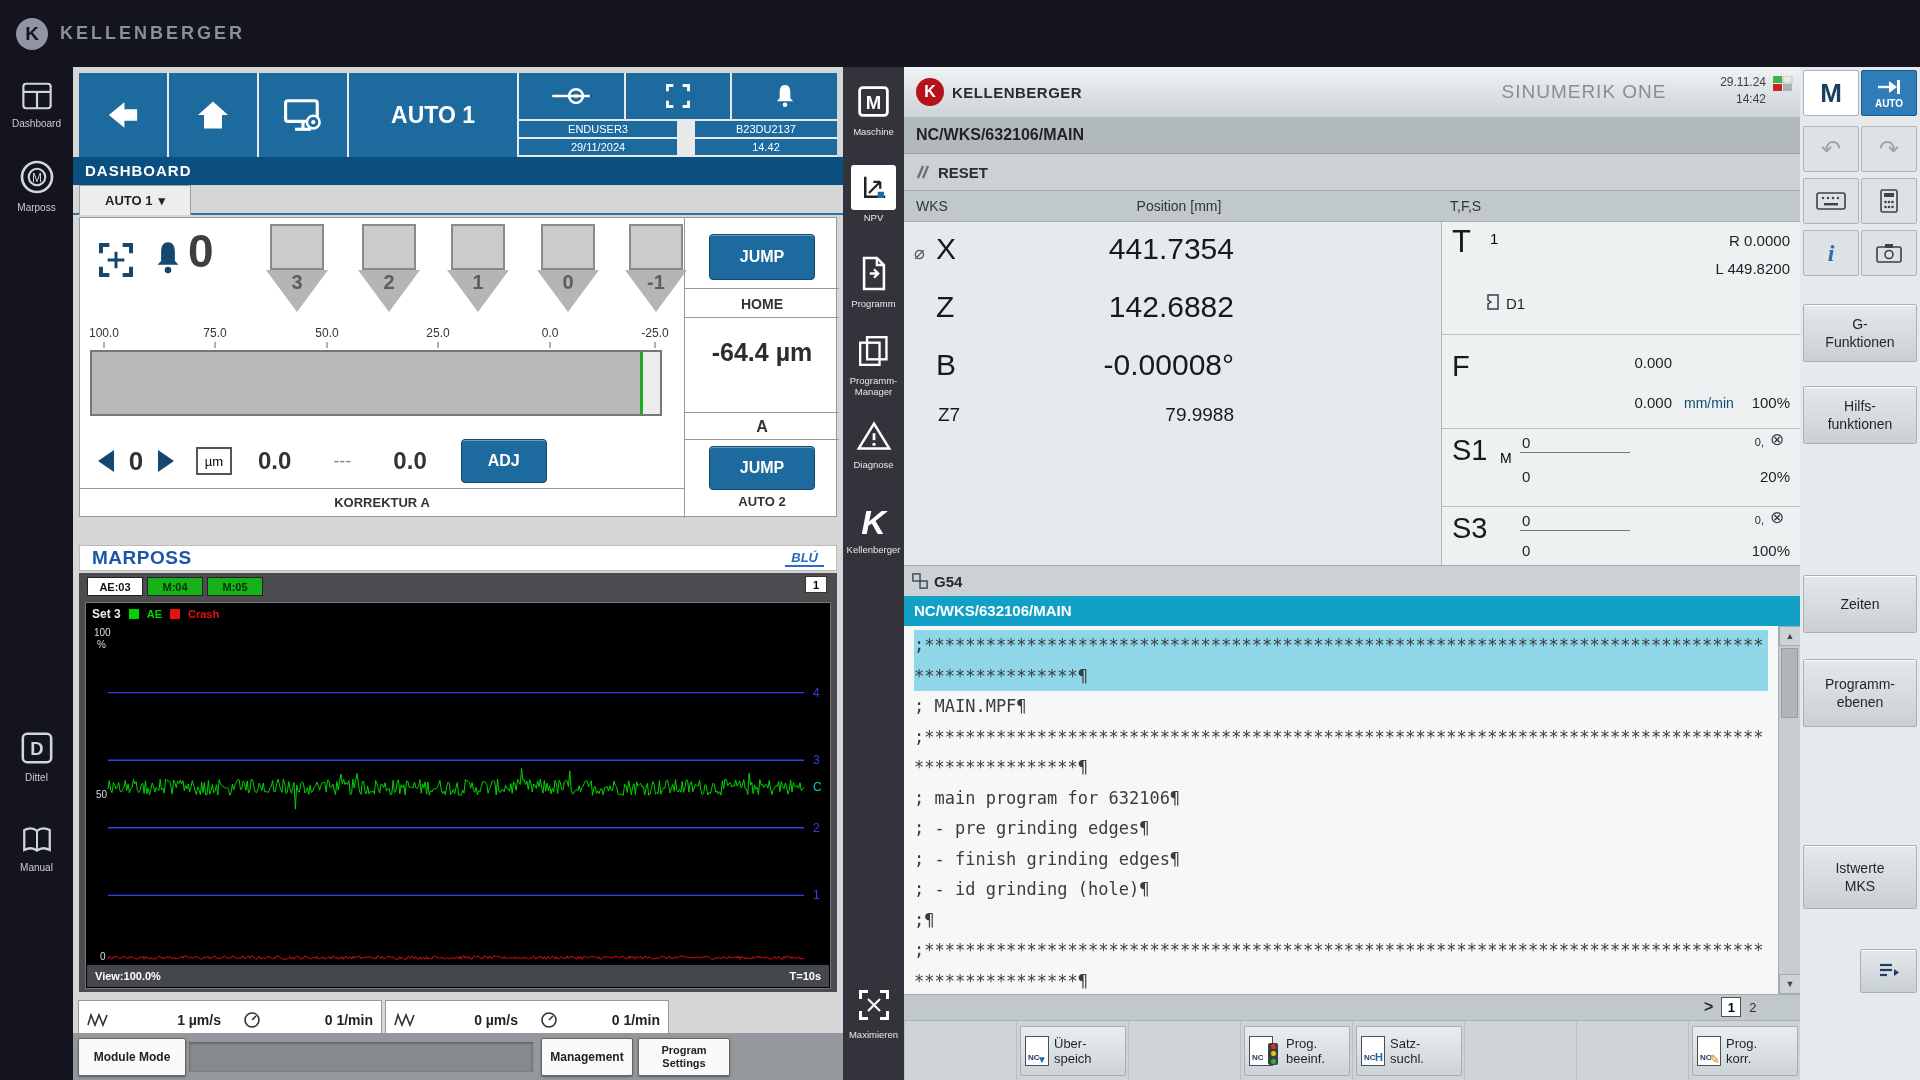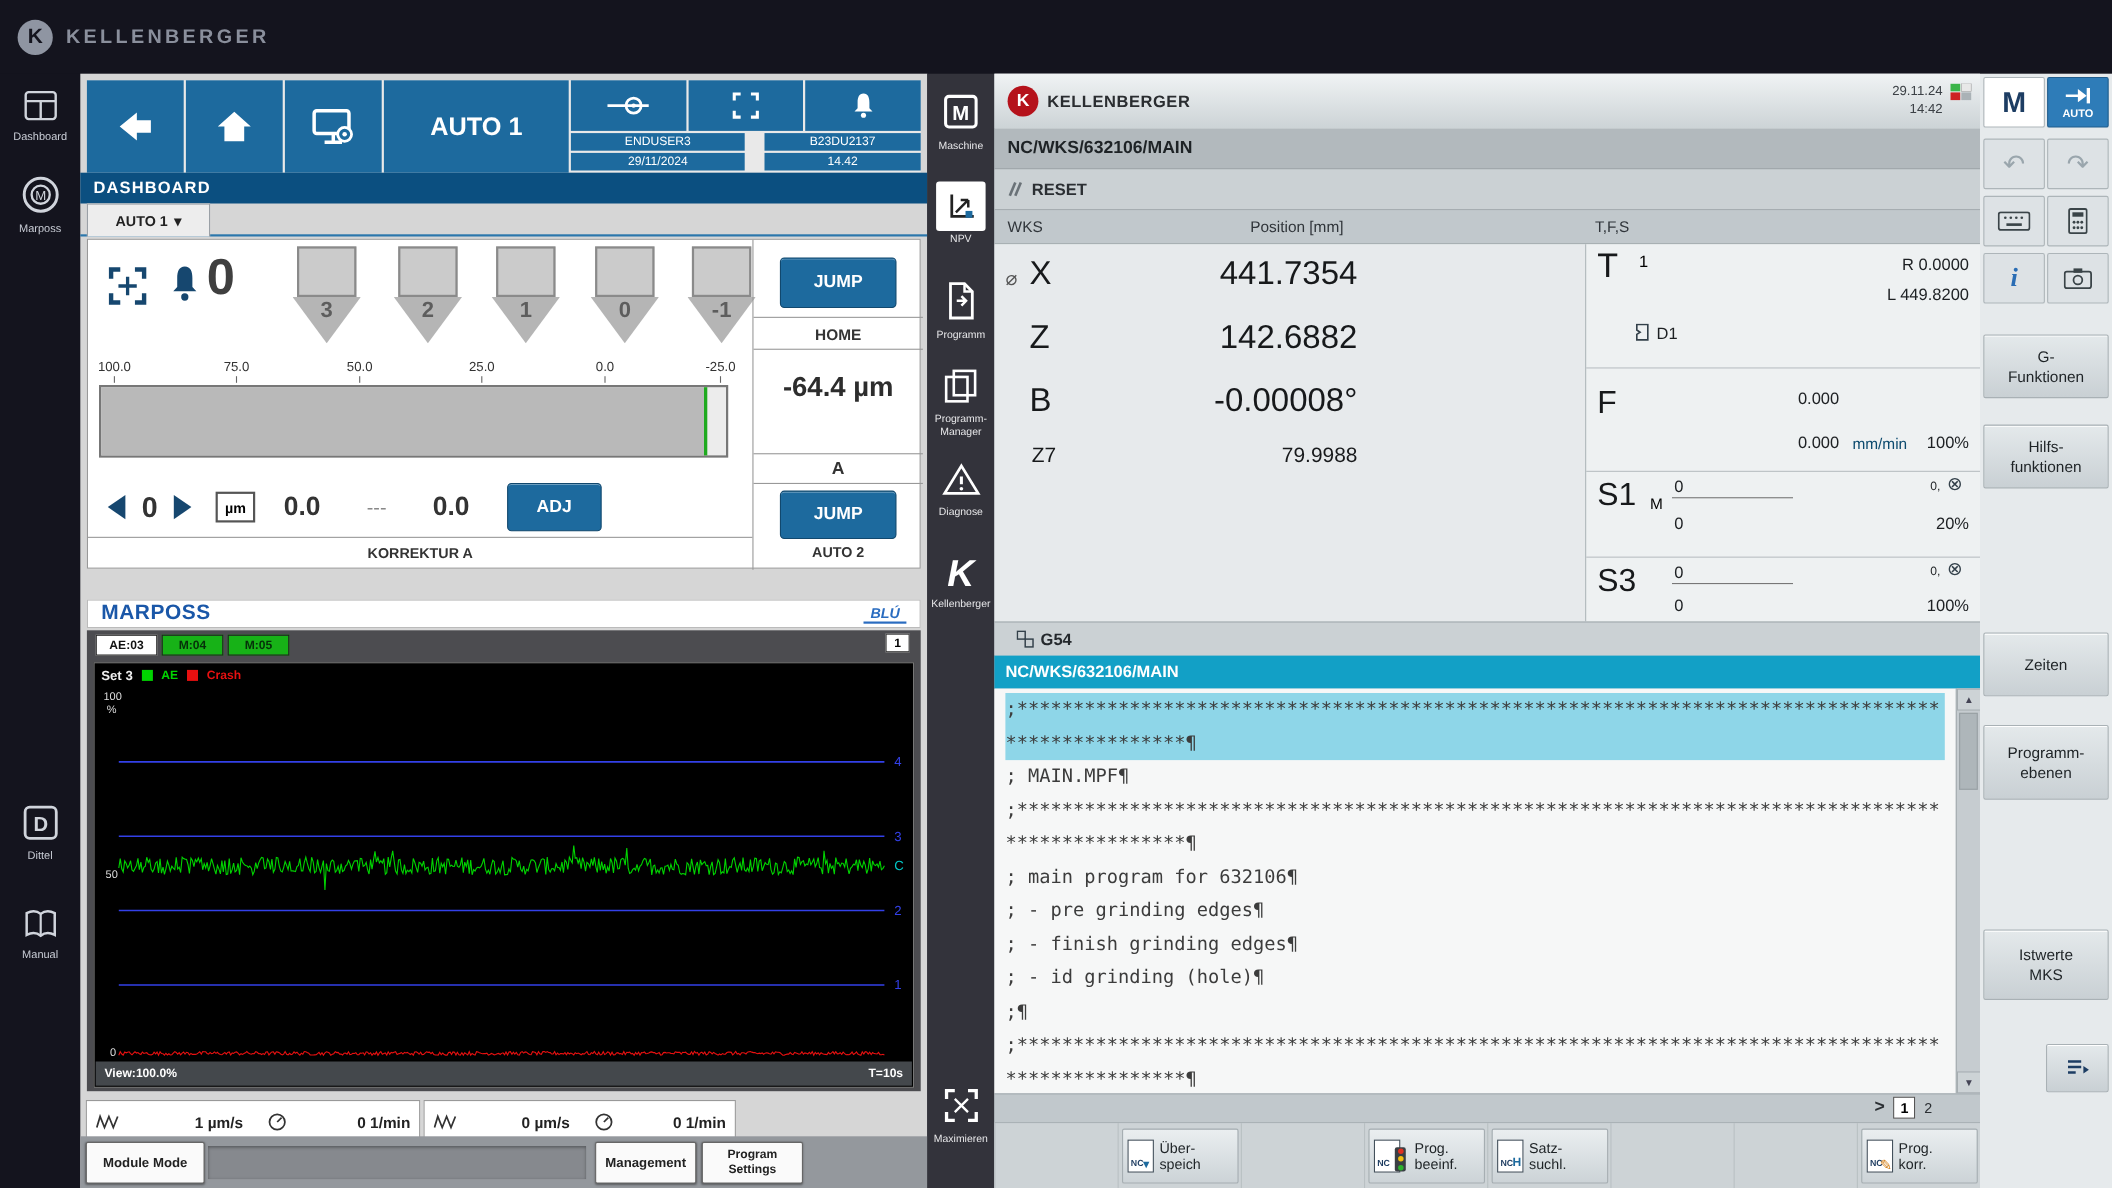--- a/index.html
+++ b/index.html
@@ -82,21 +82,21 @@
 #nckreset{position:absolute;left:0;top:87px;width:896px;height:36px;background:#cbd1d4;display:flex;align-items:center;gap:8px;padding-left:10px;font-size:15px;font-weight:bold;color:#2b2f33}
 #nckthead{position:absolute;left:0;top:123px;width:896px;height:32px;background:#c1c8cc;border-top:1px solid #a6adb1;border-bottom:1px solid #a6adb1;font-size:14px;color:#30353a;line-height:30px}
 #axes{position:absolute;left:0;top:155px;width:537px;height:343px;background:#e7eaec}
 .axrow{position:absolute;left:0;width:537px;height:56px}
 .axpre{position:absolute;left:10px;top:16px;font-size:18px;color:#555}
 .axname{position:absolute;left:32px;top:6px;font-size:30px;color:#17191b}
 .axval{position:absolute;left:0;top:6px;width:330px;text-align:right;font-size:30px;color:#17191b}
 #tfs{position:absolute;left:537px;top:155px;width:359px;height:343px;background:#eef1f2;border-left:1px solid #b0b7bb}
 .tfs-hr{position:absolute;left:0;width:359px;height:1px;background:#b9bfc3}
 .t15{font-size:15px;color:#1d2023}
-#g54bar{position:absolute;left:0;top:498px;width:896px;height:31px;background:#cbd1d4;border-top:1px solid #a6adb1;display:flex;align-items:center;gap:6px;padding-left:20px;font-size:15px;font-weight:bold;color:#24282c}
+#g54bar{position:absolute;left:0;top:498px;width:896px;height:31px;background:#cbd1d4;border-top:1px solid #a6adb1;display:flex;align-items:center;gap:6px;padding-left:8px;font-size:15px;font-weight:bold;color:#24282c}
 #proghead{position:absolute;left:0;top:529px;width:896px;height:30px;background:#12a0c6;color:#fff;font-size:15px;font-weight:bold;line-height:30px;padding-left:10px}
 #progarea{position:absolute;left:0;top:559px;width:874px;height:368px;background:#f6f7f7;overflow:hidden;padding:4px 10px 0 10px}
 .pline{font-family:"DejaVu Sans Mono",monospace;font-size:17px;line-height:30.5px;color:#3c3c3c;word-break:break-all;cursor:text}
 .pline.sel{background:#8ed6e8}
 #progsb{position:absolute;left:874px;top:559px;width:22px;height:368px;background:#c6ccd0;border-left:1px solid #a6adb1}
 .sbbtn{position:absolute;left:0;width:22px;height:20px;background:#cdd3d6;border:1px solid #a6adb1;font-size:9px;color:#445;display:flex;align-items:center;justify-content:center;cursor:pointer}
 #sbthumb{position:absolute;left:2px;top:22px;width:17px;height:70px;background:#aeb6ba;border:1px solid #98a0a4;cursor:grab}
 #pager{position:absolute;left:0;top:927px;width:896px;height:26px;background:#c1c8cc;border-top:1px solid #a6adb1}
 #pager .row{position:absolute;left:800px;top:2px;display:flex;align-items:center;gap:8px}
 #pgbox{width:20px;height:20px;background:#fff;border:1px solid #555;font-size:13px;font-weight:bold;display:flex;align-items:center;justify-content:center;cursor:pointer}
@@ -280,21 +280,21 @@
 
       <div id="pbar">
         <div id="pbarfill"></div>
         <div id="pbargreen"></div>
       </div>
 
       <div id="corr">
         <div class="tri-l" style="margin-left:18px"></div>
         <div style="width:44px;text-align:center;font-size:26px;font-weight:bold;color:#333">0</div>
         <div class="tri-r"></div>
-        <div style="margin-left:22px;width:36px;height:28px;border:2px solid #555;font-size:13px;font-weight:bold;display:flex;align-items:center;justify-content:center">µm</div>
+        <div style="margin-left:22px;width:36px;height:28px;border:2px solid #555;font-size:13px;font-weight:normal;display:flex;align-items:center;justify-content:center">µm</div>
         <div style="margin-left:26px;font-size:24px;font-weight:bold;color:#333">0.0</div>
         <div style="margin-left:42px;font-size:18px;color:#888">---</div>
         <div style="margin-left:42px;font-size:24px;font-weight:bold;color:#333">0.0</div>
         <div class="btn-blue" style="margin-left:34px;width:86px;height:44px">ADJ</div>
       </div>
       <div id="korrlbl">KORREKTUR A</div>
 
       <div id="rzone">
         <div class="btn-blue abs" style="left:24px;top:16px;width:106px;height:46px">JUMP</div>
         <div class="abs" style="left:0;top:70px;width:154px;height:30px;border-top:1px solid #999;border-bottom:1px solid #999;text-align:center;line-height:30px;font-size:14px;font-weight:bold;color:#333">HOME</div>
@@ -436,20 +436,21 @@
         </svg>
       <div class="lbl">Maximieren</div>
     </div>
   </div>
 
   <div id="nck">
     <div id="nckhead">
       <div class="kc">K</div>
       <div class="kb">KELLENBERGER</div>
     </div>
+    <div id="nckprod">SINUMERIK ONE</div>
     <div id="nckdt">
       <div>29.11.24</div>
       <div>14:42</div>
     </div>
     <svg id="nckpx" width="20" height="16" viewBox="0 0 20 16">
         <rect x="0" y="0" width="9" height="7" fill="#3bb54a"></rect>
         <rect x="10" y="0" width="9" height="7" fill="#e8e8e8" stroke="#999" stroke-width="0.5"></rect>
         <rect x="0" y="8" width="9" height="7" fill="#cc2222"></rect>
         <rect x="10" y="8" width="9" height="7" fill="#aab2b6"></rect>
       </svg>

